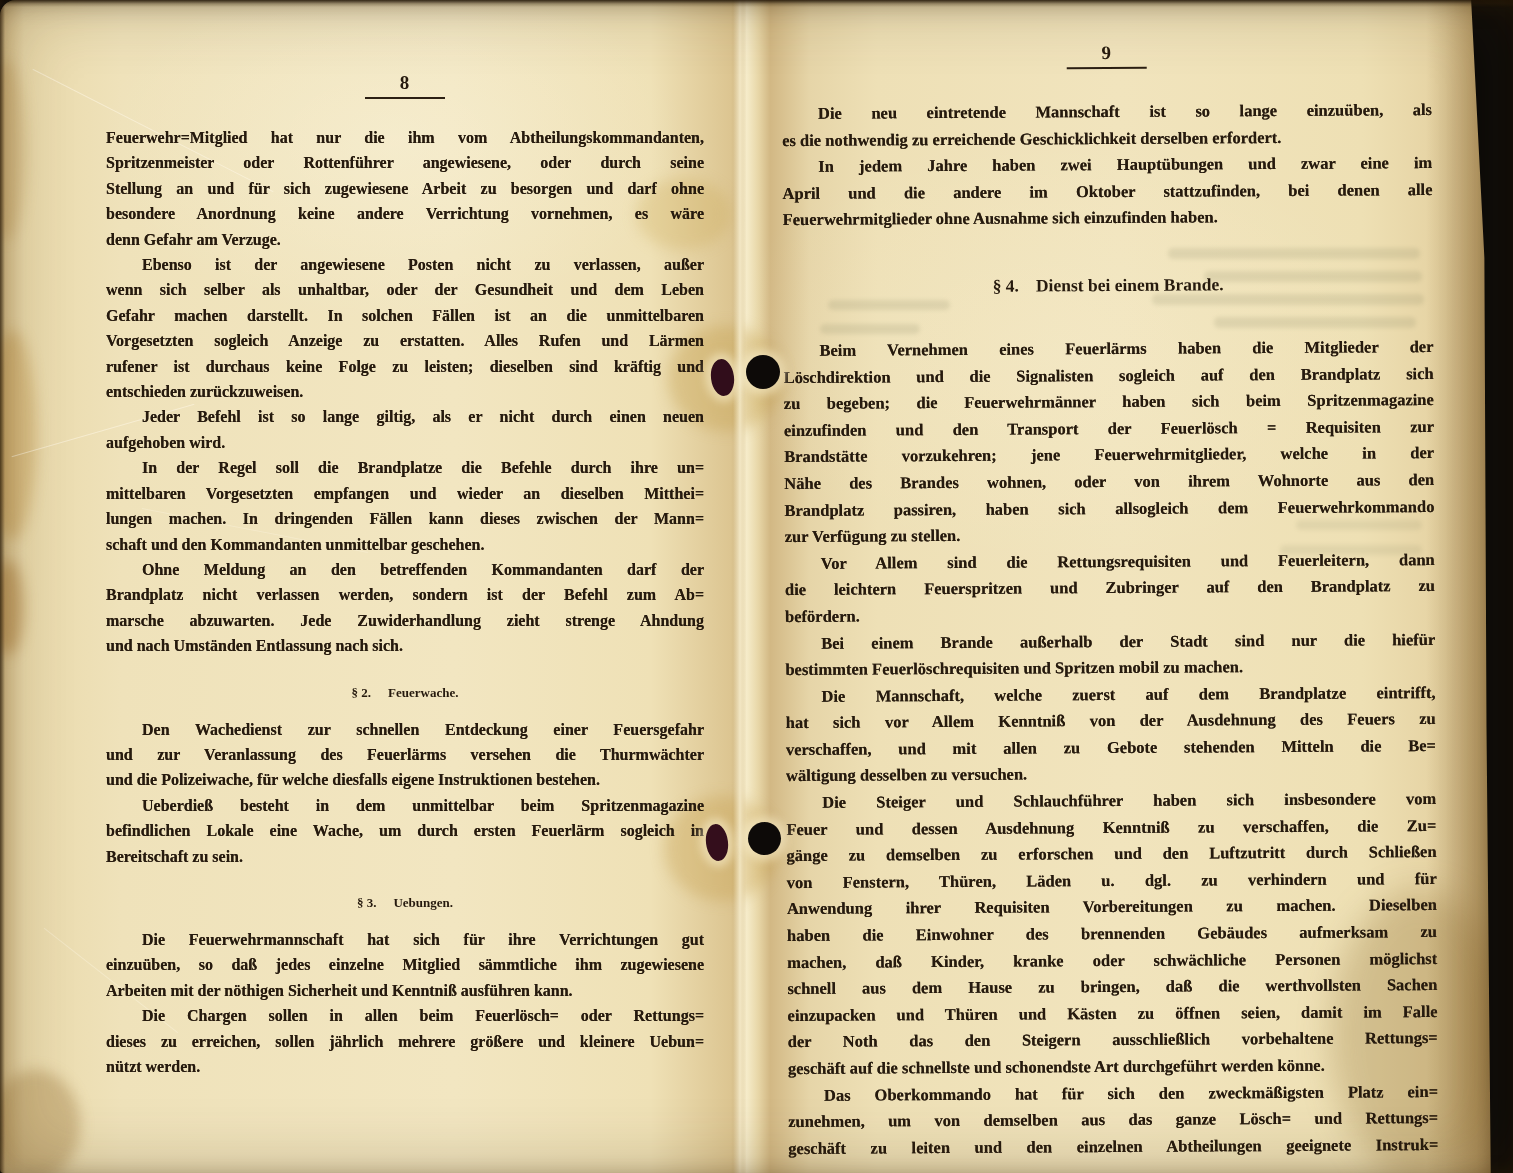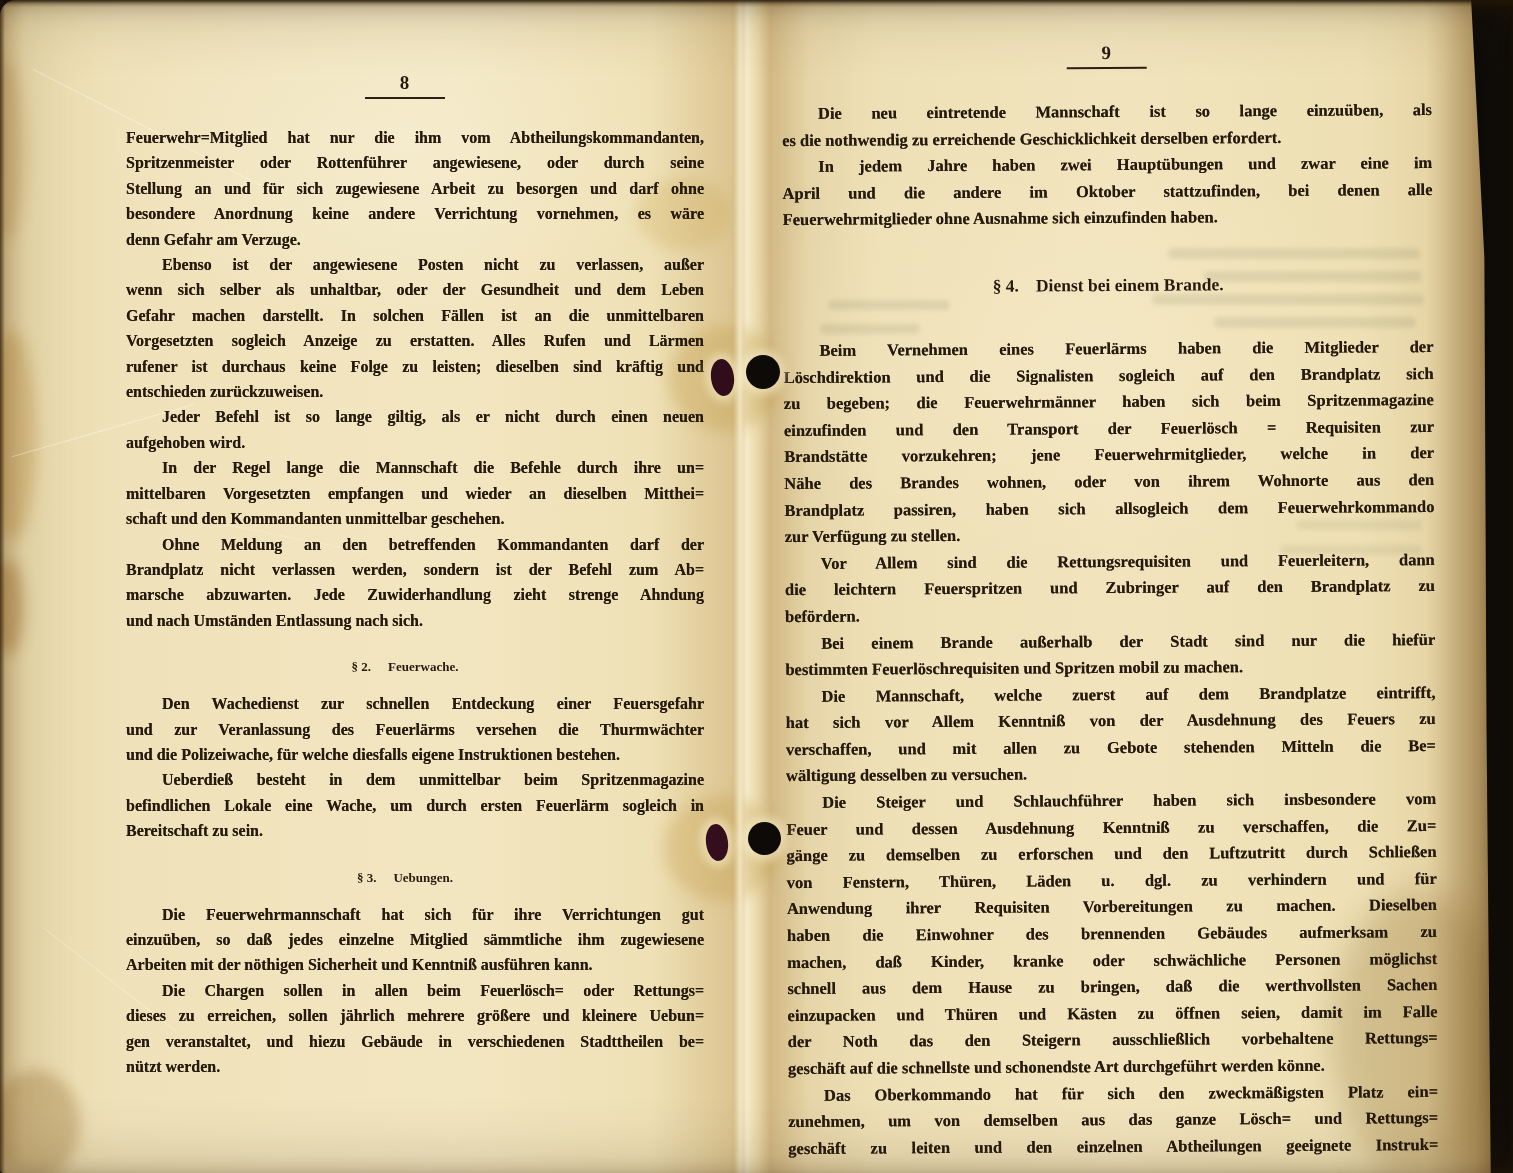--- a/index.html
+++ b/index.html
@@ -69,21 +69,21 @@
   .page-col{position:absolute;color:#261a0e;}
   .col-left{left:106px;top:72px;width:598px;}
   .col-right{left:785px;top:42px;width:650px;transform:rotate(-0.35deg);}
   .pagenum{text-align:center;}
   .col-left .pagenum{margin-bottom:26px;}
   .col-right .pagenum{margin-bottom:30px;}
   .pn{font-size:19px;font-weight:700;letter-spacing:1px;}
   .pn-rule{width:80px;height:2px;background:#2c2014;margin:3px auto 0;}
   .line{font-weight:700;text-align:justify;text-align-last:justify;
         hyphens:none;text-shadow:0 0 .4px rgba(38,26,14,.8);}
-  .col-left .line{font-size:16px;line-height:25.4px;margin-left:20px;}
+  .col-left .line{font-size:16px;line-height:25.4px;}
   .col-right .line{font-size:16.5px;line-height:26.6px;}
   .line.last{text-align-last:left;}
   .line.indent{text-indent:36px;}
   .heading{text-align:center;font-weight:700;}
   .col-left .heading{font-size:13px;line-height:26px;margin:21px 0 11px;}
   .col-right .heading{font-size:17.5px;line-height:26px;margin:40px 0 38px;}
   .h-prefix{margin-right:17px;}
 </style>
 </head>
 <body>
@@ -132,22 +132,23 @@
           <div class="line">Gefahr machen darstellt. In solchen Fällen ist an die unmittelbaren</div>
           <div class="line">Vorgesetzten sogleich Anzeige zu erstatten. Alles Rufen und Lärmen</div>
           <div class="line">rufener ist durchaus keine Folge zu leisten; dieselben sind kräftig und</div>
           <div class="line last">entschieden zurückzuweisen.</div>
         </div>
         <div class="para">
           <div class="line indent">Jeder Befehl ist so lange giltig, als er nicht durch einen neuen</div>
           <div class="line last">aufgehoben wird.</div>
         </div>
         <div class="para">
-          <div class="line indent">In der Regel lange die Mannschaft die Befehle durch ihre un=</div>
+          <div class="line indent">In der Regel soll die Brandplatze die Befehle durch ihre un=</div>
           <div class="line">mittelbaren Vorgesetzten empfangen und wieder an dieselben Mitthei=</div>
+          <div class="line">lungen machen. In dringenden Fällen kann dieses zwischen der Mann=</div>
           <div class="line last">schaft und den Kommandanten unmittelbar geschehen.</div>
         </div>
         <div class="para">
           <div class="line indent">Ohne Meldung an den betreffenden Kommandanten darf der</div>
           <div class="line">Brandplatz nicht verlassen werden, sondern ist der Befehl zum Ab=</div>
           <div class="line">marsche abzuwarten.  Jede Zuwiderhandlung zieht strenge Ahndung</div>
           <div class="line last">und nach Umständen Entlassung nach sich.</div>
         </div>
         <div class="heading"><span class="h-prefix">§ 2.</span><span class="h-title">Feuerwache.</span></div>
         <div class="para">
@@ -162,21 +163,20 @@
         </div>
         <div class="heading"><span class="h-prefix">§ 3.</span><span class="h-title">Uebungen.</span></div>
         <div class="para">
           <div class="line indent">Die Feuerwehrmannschaft hat sich für ihre Verrichtungen gut</div>
           <div class="line">einzuüben, so daß jedes einzelne Mitglied sämmtliche ihm zugewiesene</div>
           <div class="line last">Arbeiten mit der nöthigen Sicherheit und Kenntniß ausführen kann.</div>
         </div>
         <div class="para">
           <div class="line indent">Die Chargen sollen in allen beim Feuerlösch= oder Rettungs=</div>
           <div class="line">dieses zu erreichen, sollen jährlich mehrere größere und kleinere Uebun=</div>
-          <div class="line">gen veranstaltet, und hiezu Gebäude in verschiedenen Stadttheilen be=</div>
           <div class="line last">nützt werden.</div>
         </div>
       </div>
   </div>
 
   <div class="page-col col-right">
     <div class="pagenum">
       <span class="pn">9</span>
       <div class="pn-rule"></div>
     </div>

